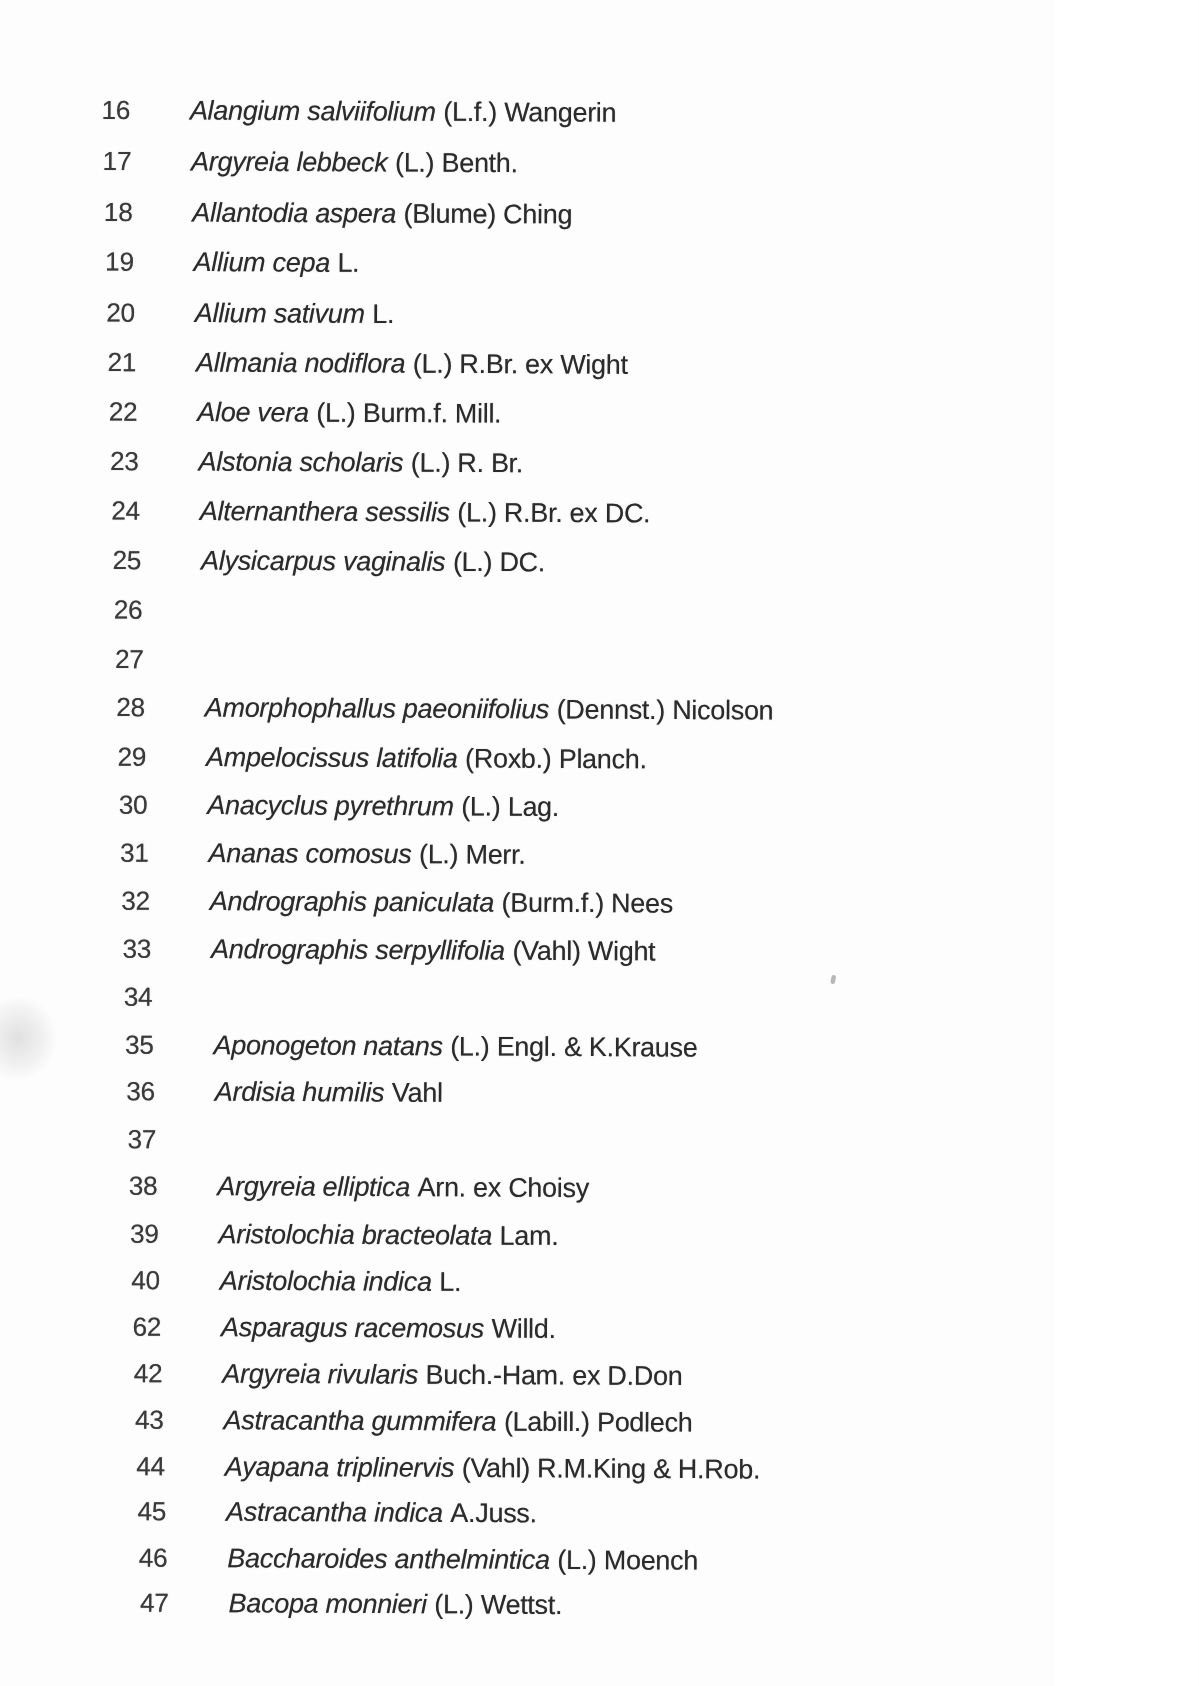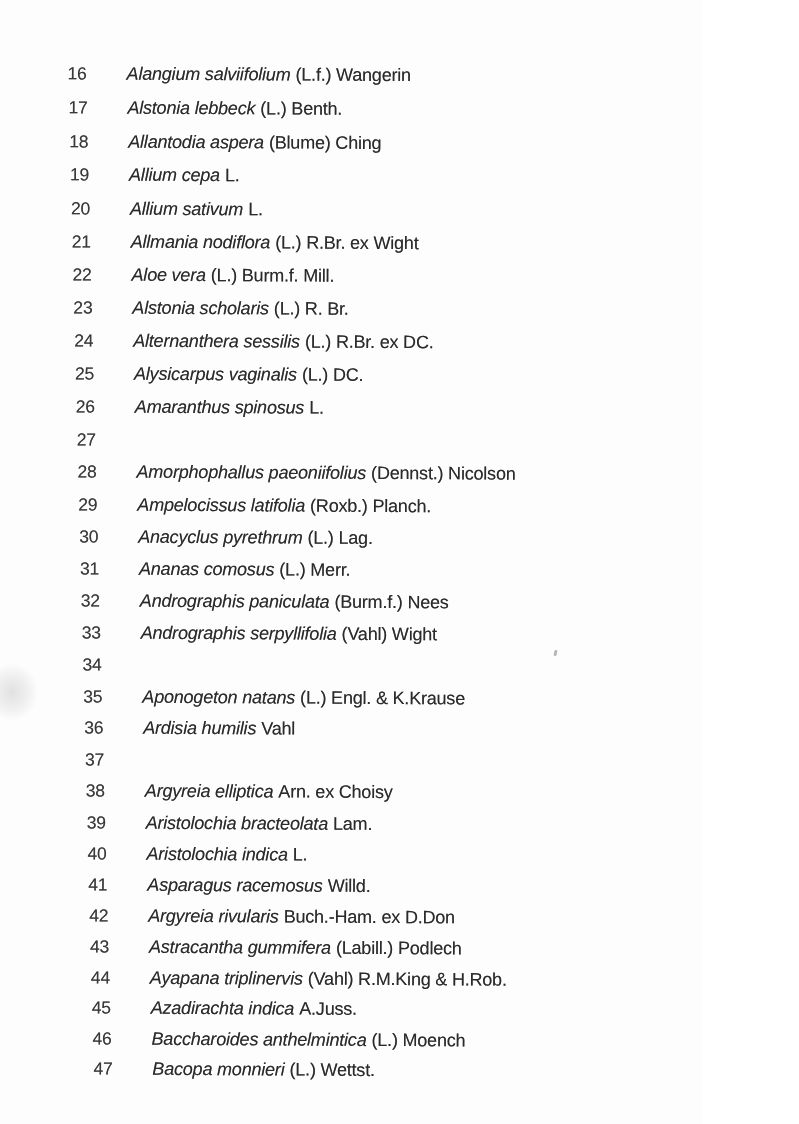--- a/index.html
+++ b/index.html
@@ -67,21 +67,21 @@
 <div class="page">
   <div class="smudge"></div>
   <div class="speck"></div>
   <div class="sheet">
       <div class="row" style="top: 57.9px; left: 68px;">
         <span class="num">16</span>
         <span><span class="binomial">Alangium salviifolium</span><span class="auth">(L.f.) Wangerin</span></span>
       </div>
       <div class="row" style="top: 91.6px; left: 69px;">
         <span class="num">17</span>
-        <span><span class="binomial">Alstonia lebbeck</span><span class="auth">(L.) Benth.</span></span>
+        <span><span class="binomial">Argyreia lebbeck</span><span class="auth">(L.) Benth.</span></span>
       </div>
       <div class="row" style="top: 125.3px; left: 70px;">
         <span class="num">18</span>
         <span><span class="binomial">Allantodia aspera</span><span class="auth">(Blume) Ching</span></span>
       </div>
       <div class="row" style="top: 158.8px; left: 71px;">
         <span class="num">19</span>
         <span><span class="binomial">Allium cepa</span><span class="auth">L.</span></span>
       </div>
       <div class="row" style="top: 192.2px; left: 72px;">
@@ -103,21 +103,20 @@
       <div class="row" style="top: 324.8px; left: 76px;">
         <span class="num">24</span>
         <span><span class="binomial">Alternanthera sessilis</span><span class="auth">(L.) R.Br. ex DC.</span></span>
       </div>
       <div class="row" style="top: 357.6px; left: 77px;">
         <span class="num">25</span>
         <span><span class="binomial">Alysicarpus vaginalis</span><span class="auth">(L.) DC.</span></span>
       </div>
       <div class="row" style="top: 390.4px; left: 78px;">
         <span class="num">26</span>
-        <span><span class="binomial">Amaranthus spinosus</span><span class="auth">L.</span></span>
       </div>
       <div class="row" style="top: 423px; left: 79px;">
         <span class="num">27</span>
       </div>
       <div class="row" style="top: 455.6px; left: 80px;">
         <span class="num">28</span>
         <span><span class="binomial">Amorphophallus paeoniifolius</span><span class="auth">(Dennst.) Nicolson</span></span>
       </div>
       <div class="row" style="top: 488px; left: 81px;">
         <span class="num">29</span>
@@ -159,38 +158,38 @@
       </div>
       <div class="row" style="top: 806.2px; left: 91px;">
         <span class="num">39</span>
         <span><span class="binomial">Aristolochia bracteolata</span><span class="auth">Lam.</span></span>
       </div>
       <div class="row" style="top: 837.4px; left: 92px;">
         <span class="num">40</span>
         <span><span class="binomial">Aristolochia indica</span><span class="auth">L.</span></span>
       </div>
       <div class="row" style="top: 868.5px; left: 93px;">
-        <span class="num">41</span>
+        <span class="num">62</span>
         <span><span class="binomial">Asparagus racemosus</span><span class="auth">Willd.</span></span>
       </div>
       <div class="row" style="top: 899.5px; left: 94px;">
         <span class="num">42</span>
         <span><span class="binomial">Argyreia rivularis</span><span class="auth">Buch.-Ham. ex D.Don</span></span>
       </div>
       <div class="row" style="top: 930.4px; left: 95px;">
         <span class="num">43</span>
         <span><span class="binomial">Astracantha gummifera</span><span class="auth">(Labill.) Podlech</span></span>
       </div>
       <div class="row" style="top: 961.2px; left: 96px;">
         <span class="num">44</span>
         <span><span class="binomial">Ayapana triplinervis</span><span class="auth">(Vahl) R.M.King &amp; H.Rob.</span></span>
       </div>
       <div class="row" style="top: 991.8px; left: 97px;">
         <span class="num">45</span>
-        <span><span class="binomial">Azadirachta indica</span><span class="auth">A.Juss.</span></span>
+        <span><span class="binomial">Astracantha indica</span><span class="auth">A.Juss.</span></span>
       </div>
       <div class="row" style="top: 1022.4px; left: 98px;">
         <span class="num">46</span>
         <span><span class="binomial">Baccharoides anthelmintica</span><span class="auth">(L.) Moench</span></span>
       </div>
       <div class="row" style="top: 1052.8px; left: 99px;">
         <span class="num">47</span>
         <span><span class="binomial">Bacopa monnieri</span><span class="auth">(L.) Wettst.</span></span>
       </div>
     </div>

